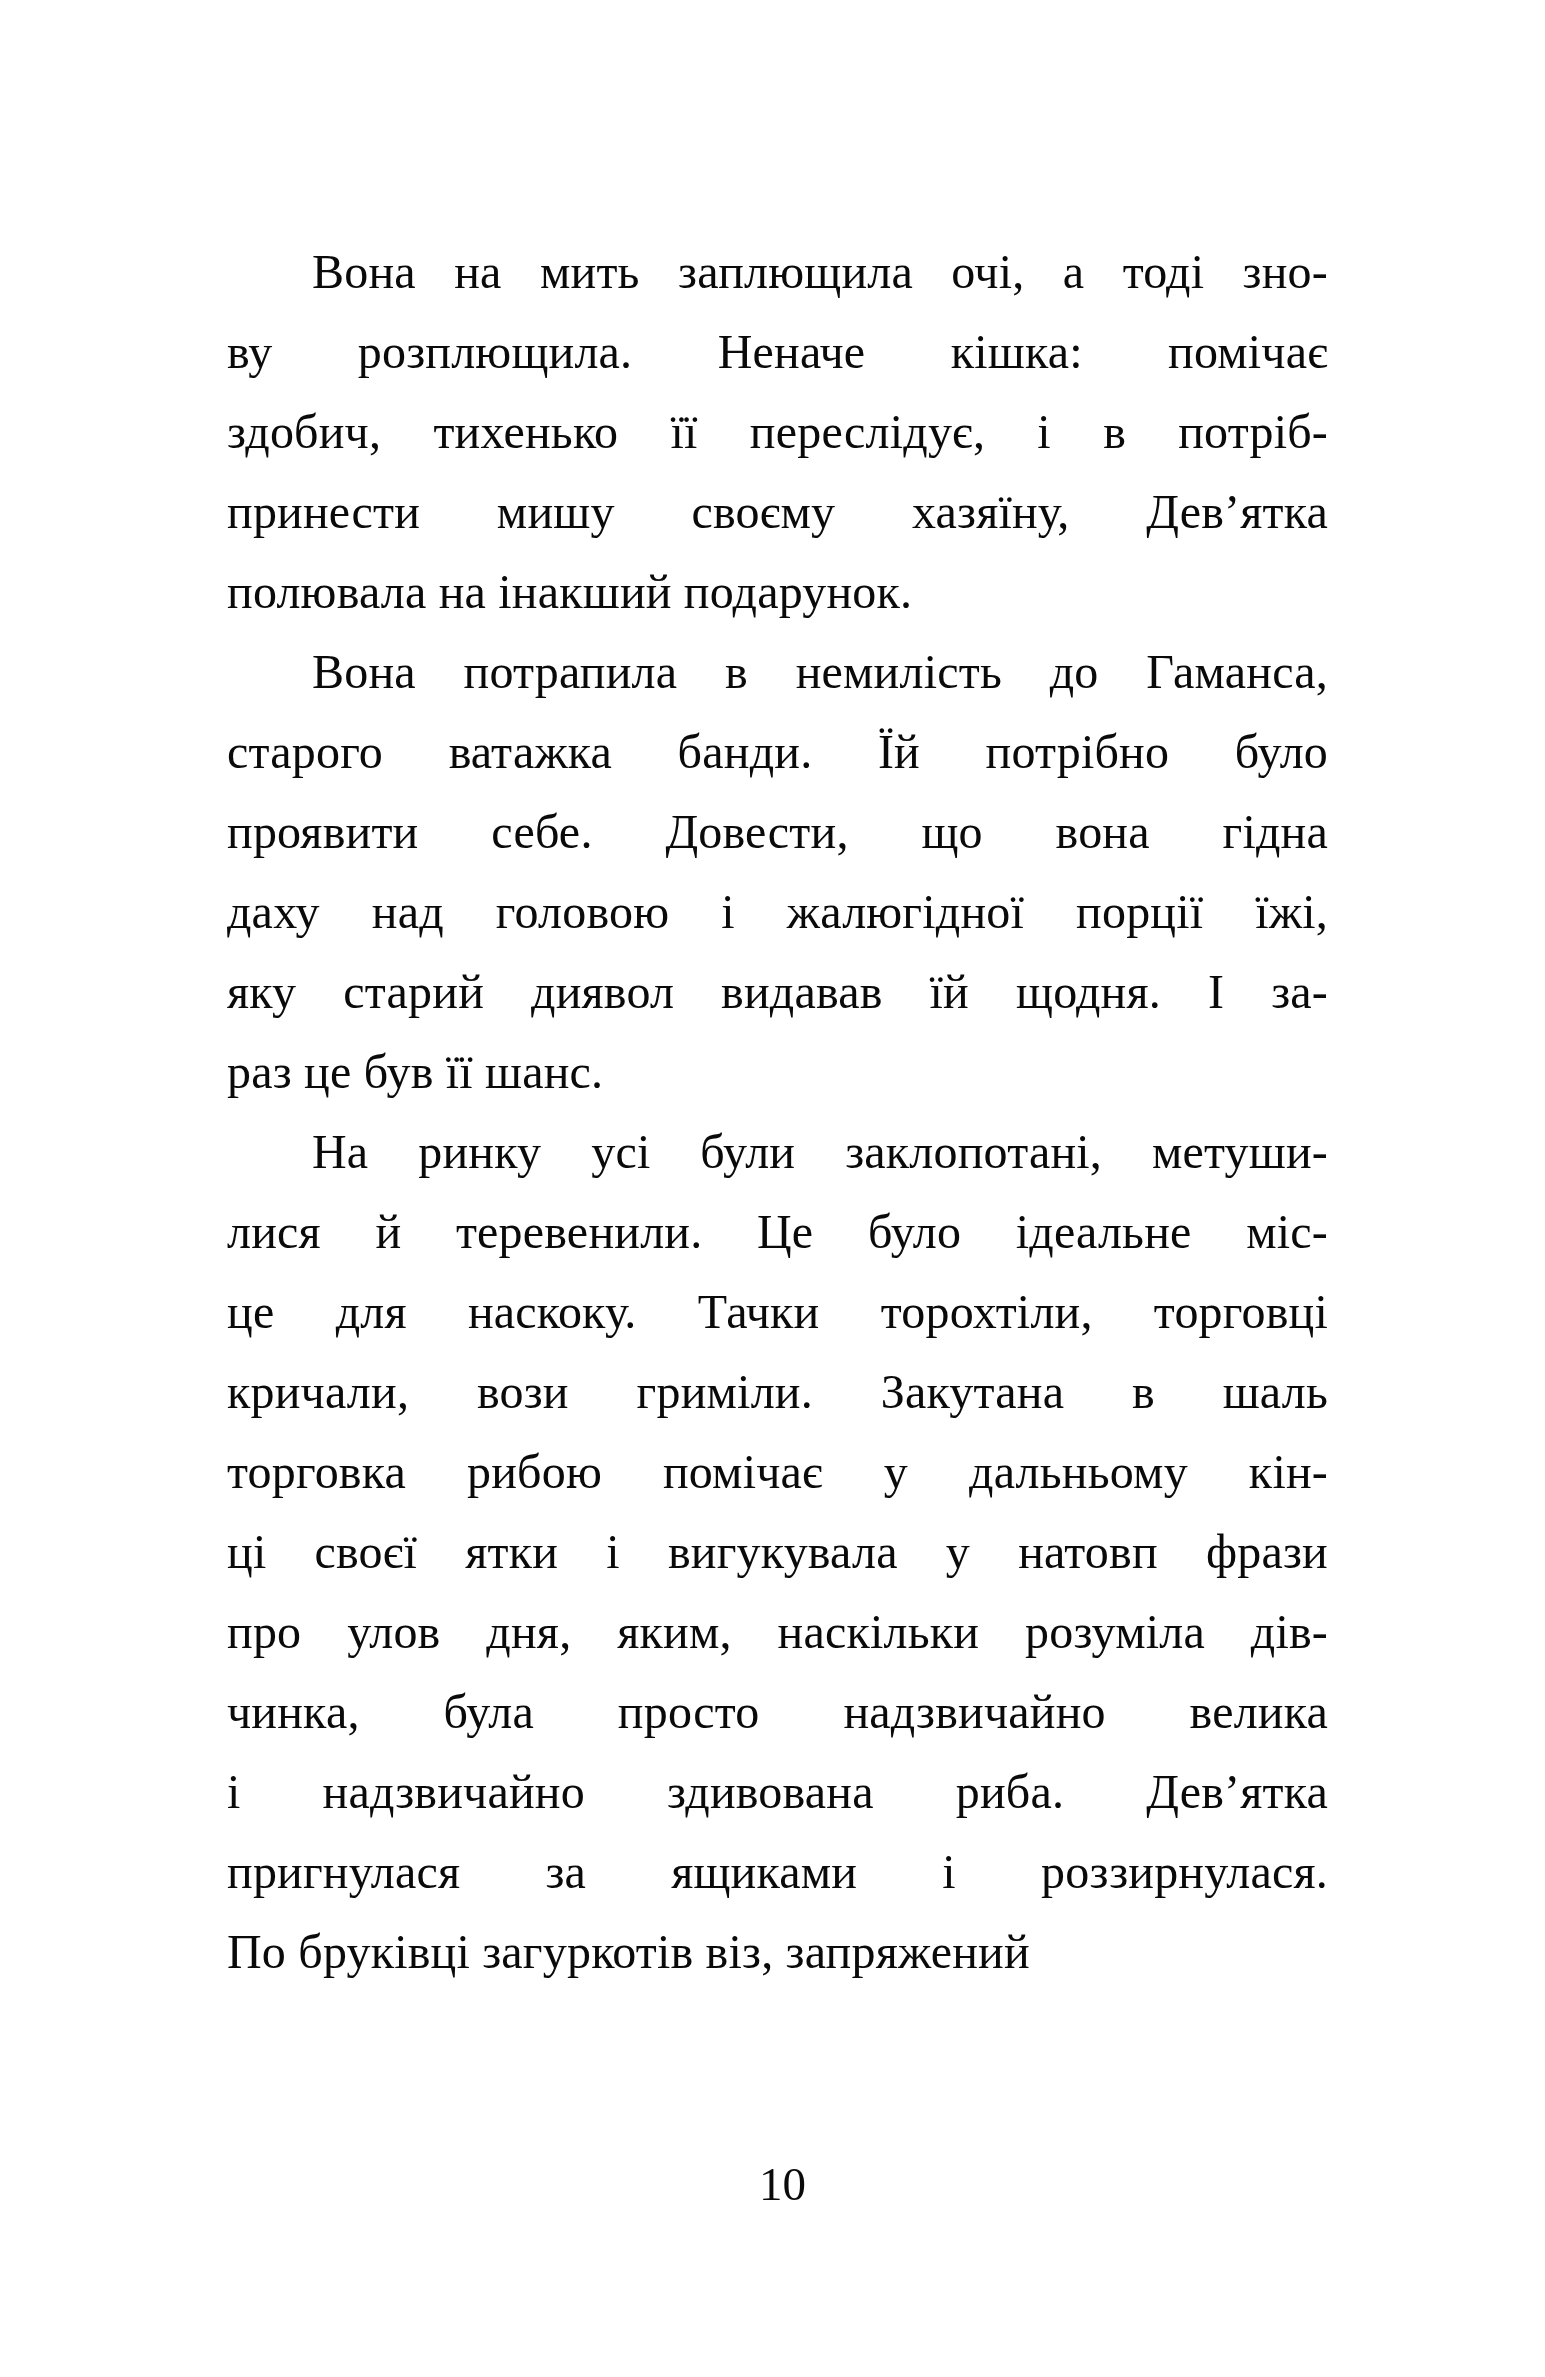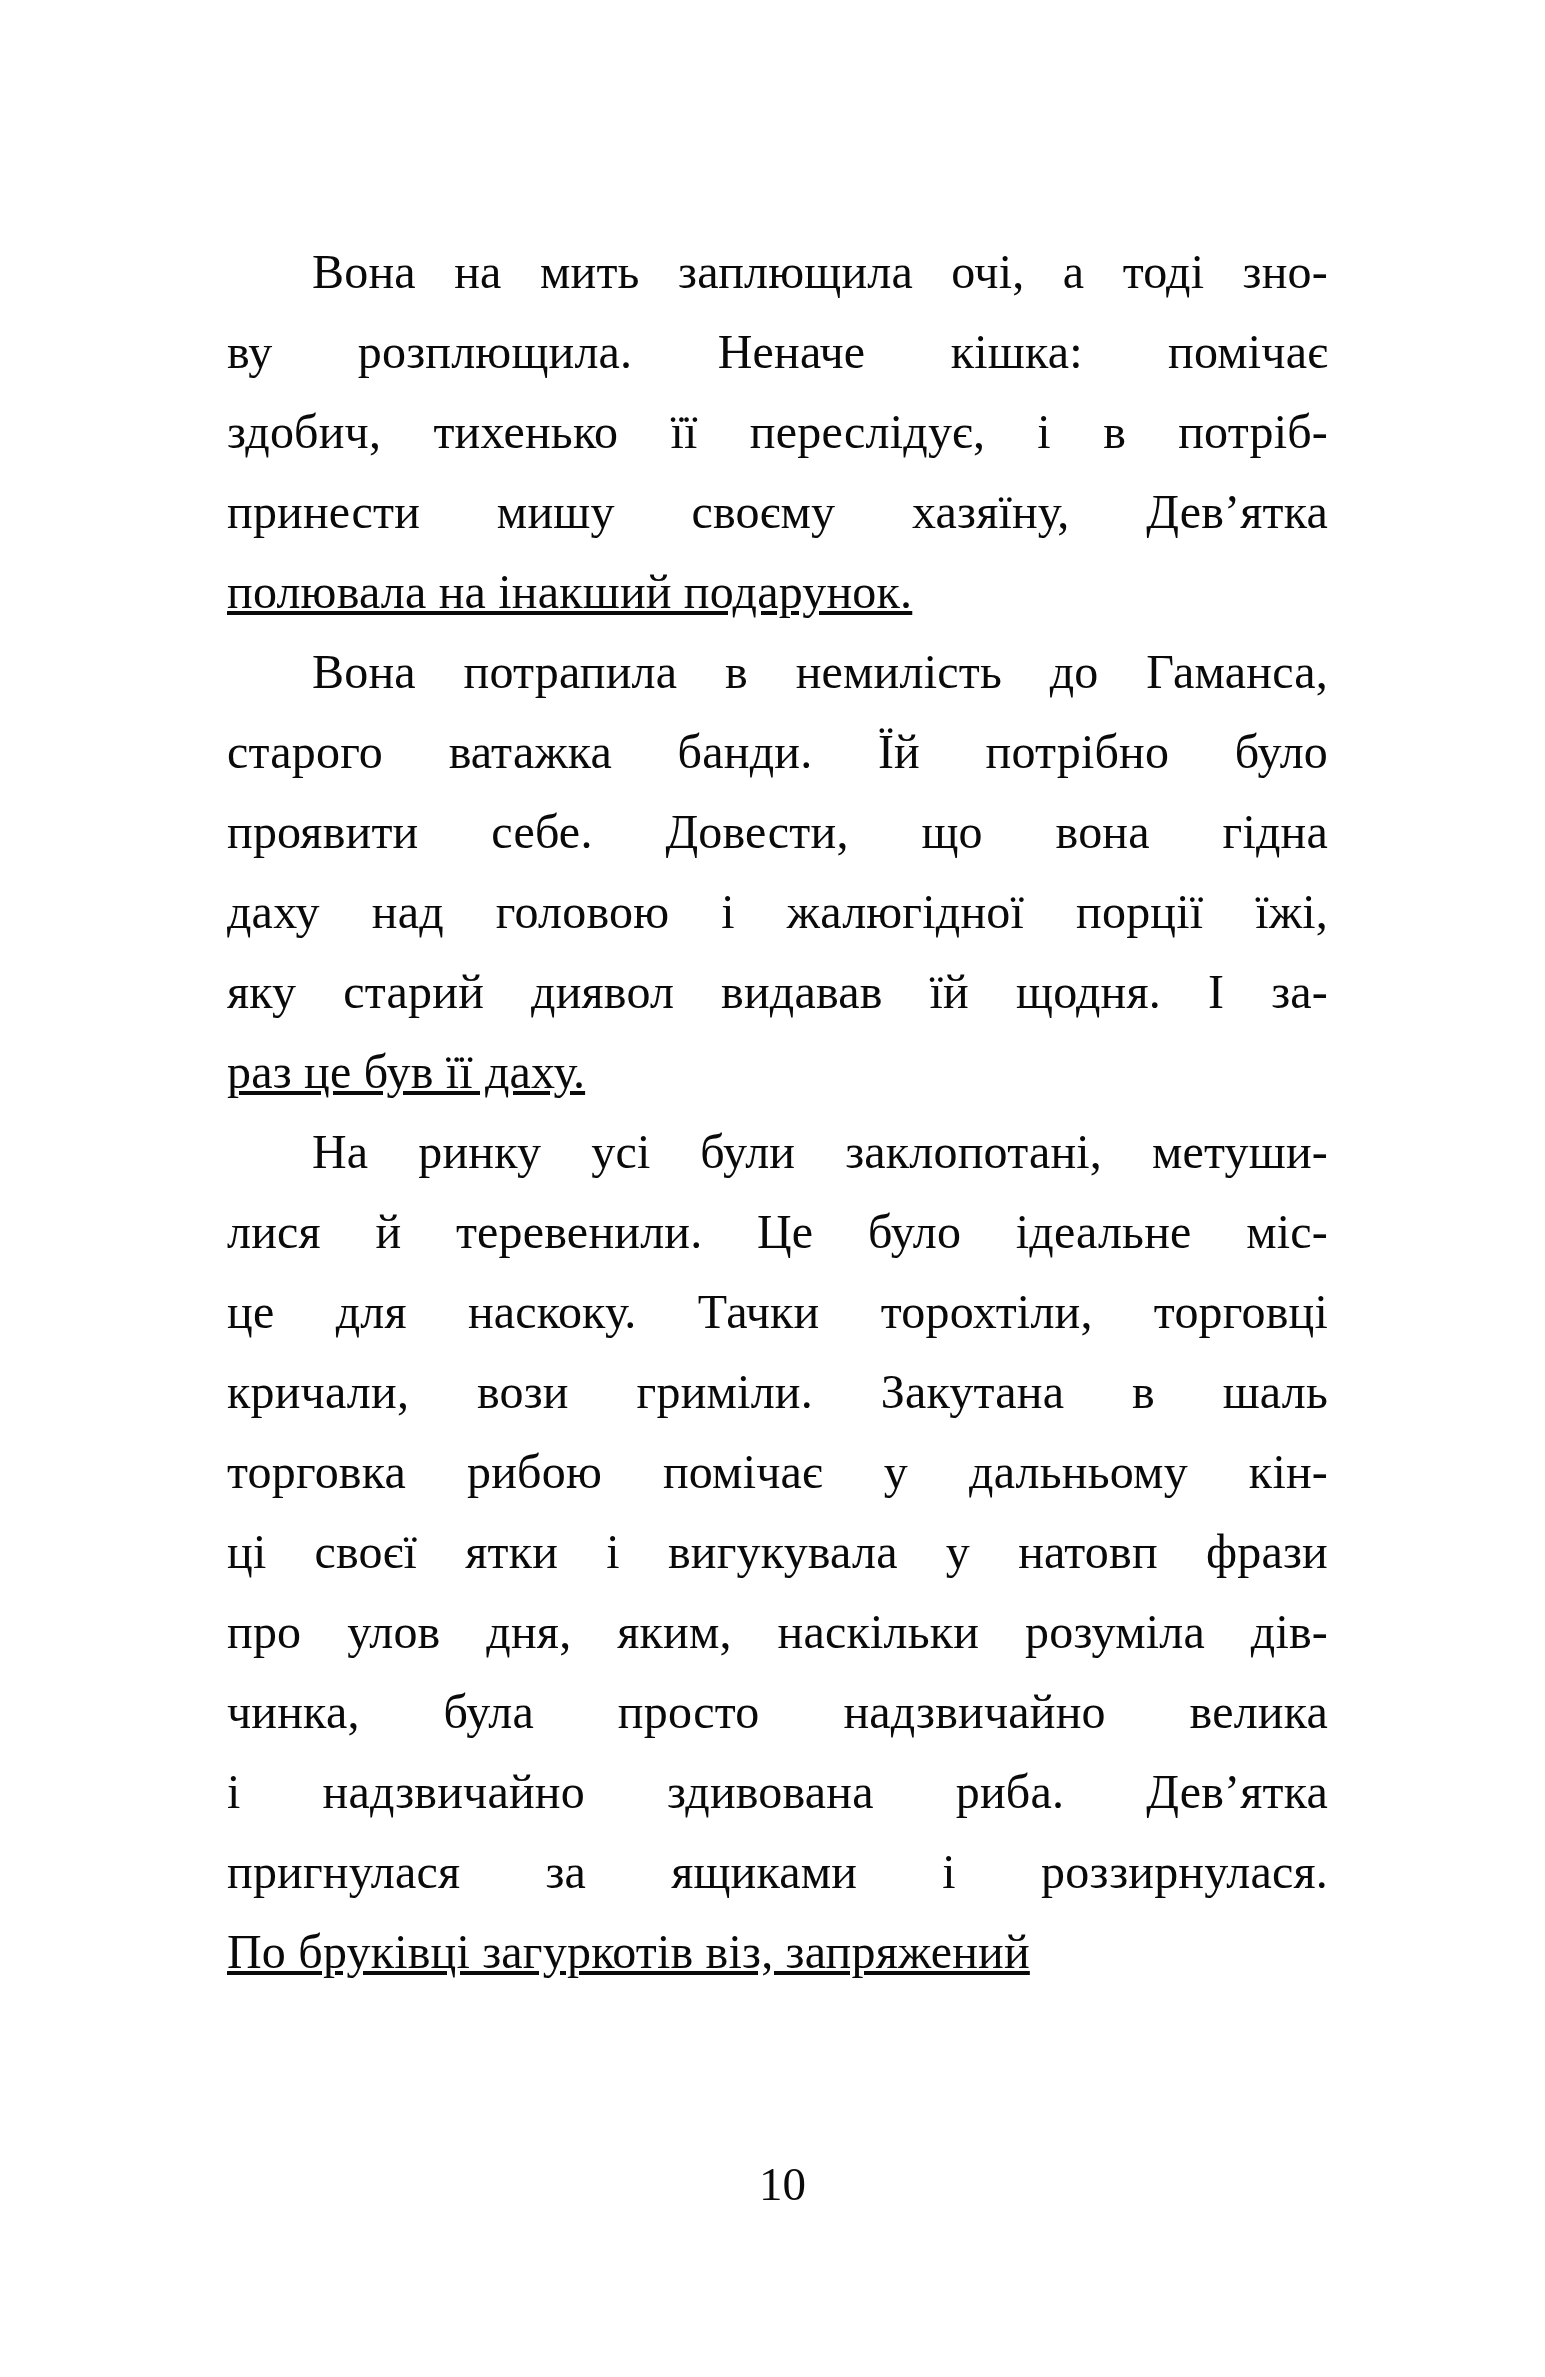--- a/index.html
+++ b/index.html
@@ -28,21 +28,20 @@
   }
   .line {
     font-size: 48px;
     line-height: 80px;
     text-align: justify;
     text-align-last: justify;
     letter-spacing: 0.2px;
   }
   .line.last {
     text-align-last: left;
-    text-decoration: underline;
   }
   .line.indent {
     text-indent: 85px;
   }
   .page-number {
     position: absolute;
     top: 2144px;
     left: 10px;
     width: 100%;
     text-align: center;
@@ -61,21 +60,21 @@
         <div class="line">здобич, тихенько її переслідує, і в потріб-</div>
         <div class="line">принести мишу своєму хазяїну, Дев’ятка</div>
         <div class="line last">полювала на інакший подарунок.</div>
       </div>
       <div class="paragraph">
         <div class="line indent">Вона потрапила в немилість до Гаманса,</div>
         <div class="line">старого ватажка банди. Їй потрібно було</div>
         <div class="line">проявити себе. Довести, що вона гідна</div>
         <div class="line">даху над головою і жалюгідної порції їжі,</div>
         <div class="line">яку старий диявол видавав їй щодня. І за-</div>
-        <div class="line last">раз це був її даху.</div>
+        <div class="line last">раз це був її шанс.</div>
       </div>
       <div class="paragraph">
         <div class="line indent">На ринку усі були заклопотані, метуши-</div>
         <div class="line">лися й теревенили. Це було ідеальне міс-</div>
         <div class="line">це для наскоку. Тачки торохтіли, торговці</div>
         <div class="line">кричали, вози гриміли. Закутана в шаль</div>
         <div class="line">торговка рибою помічає у дальньому кін-</div>
         <div class="line">ці своєї ятки і вигукувала у натовп фрази</div>
         <div class="line">про улов дня, яким, наскільки розуміла дів-</div>
         <div class="line">чинка, була просто надзвичайно велика</div>

